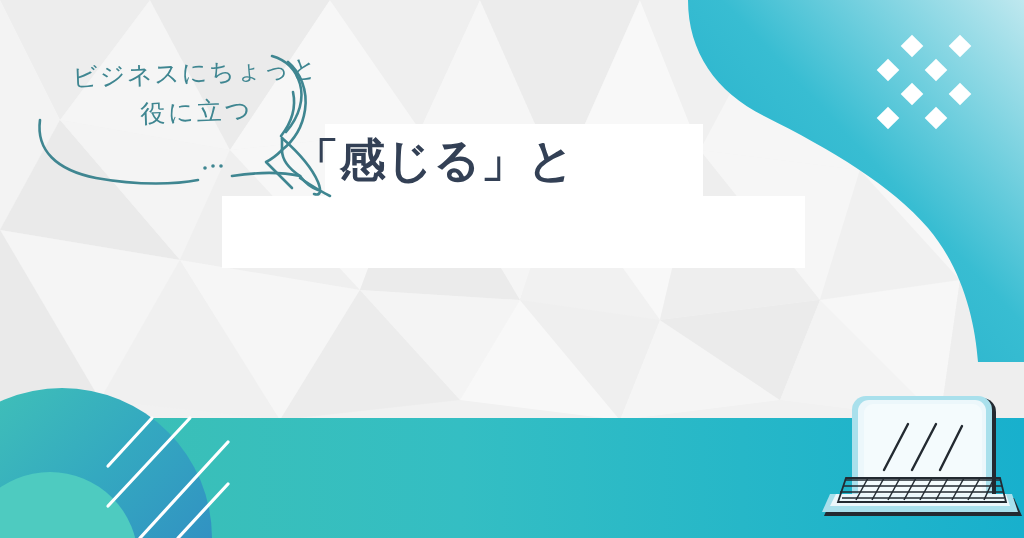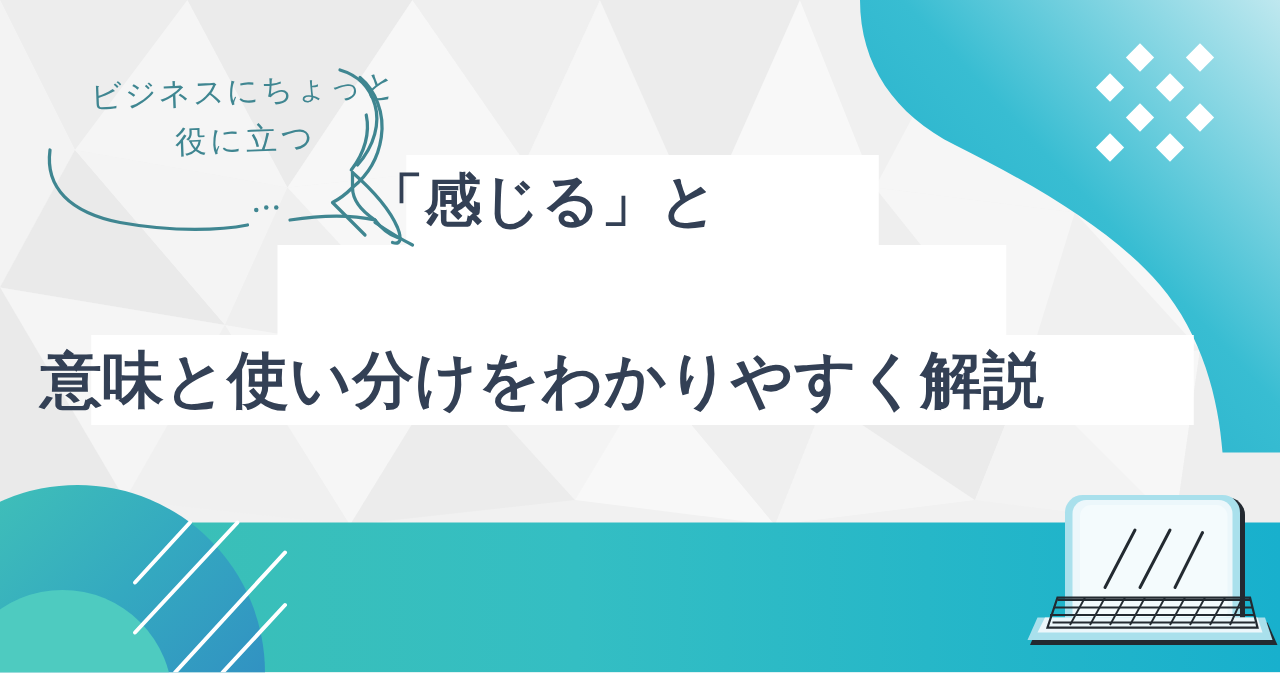--- a/index.html
+++ b/index.html
@@ -234,24 +234,20 @@
   </div>
 
   <div id="title-block">
     <div class="title-row" id="title-row-1">
       <div class="title-plate"></div>
       <div class="title-text">「感じる」と</div>
     </div>
     <div class="title-row" id="title-row-2">
       <div class="title-plate"></div>
     </div>
-    <div class="title-row" id="title-row-3">
-      <div class="title-plate"></div>
-      <div class="title-text">意味と使い分けをわかりやすく解説</div>
-    </div>
   </div>
 
   <svg class="layer" id="laptop" viewBox="0 0 1024 538" preserveAspectRatio="none">
     <g>
 
       <rect x="856" y="398" width="140" height="116" rx="14" fill="#232a31"></rect>
       <rect x="852" y="396" width="140" height="116" rx="14" fill="#a9e0ec"></rect>
       <rect x="858" y="400" width="128" height="104" rx="11" fill="#ecf7fb"></rect>
       <rect x="864" y="404" width="118" height="94" rx="9" fill="#f4fbfd"></rect>
 

